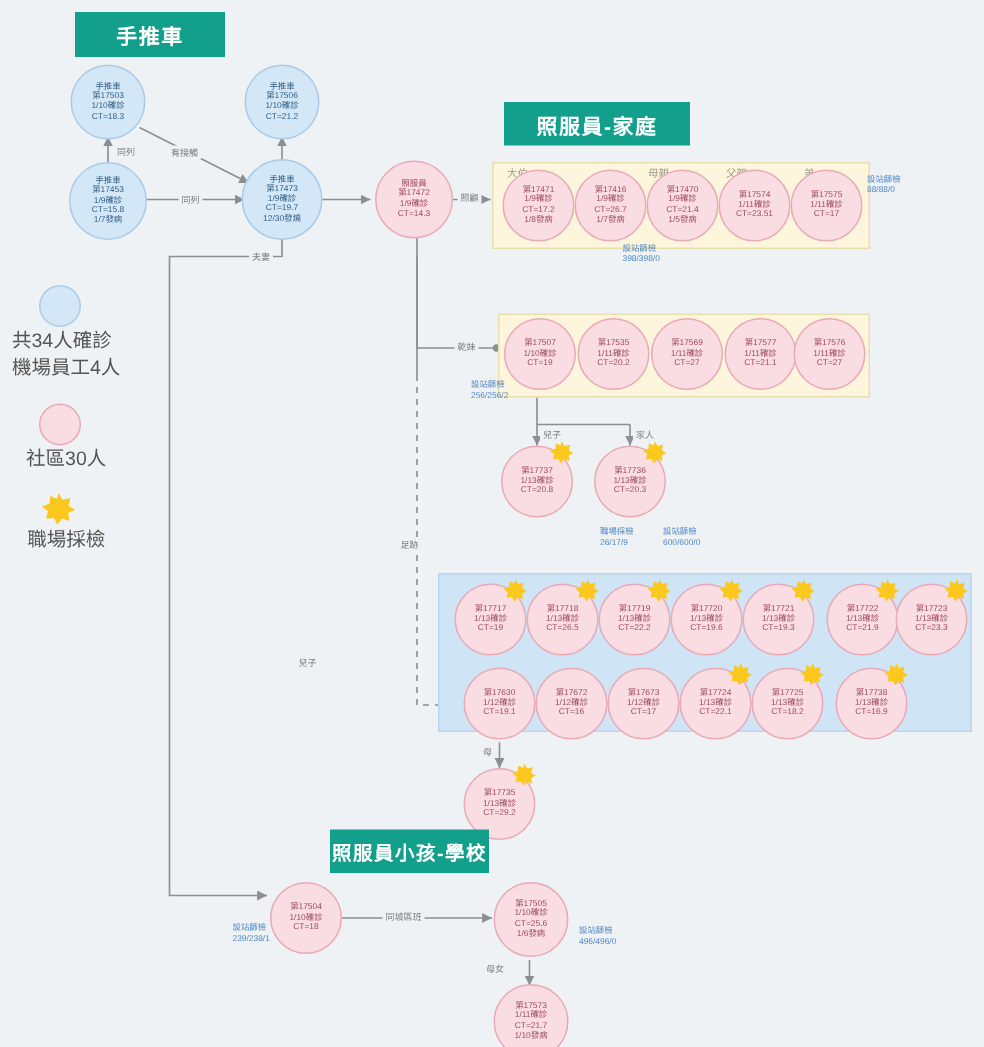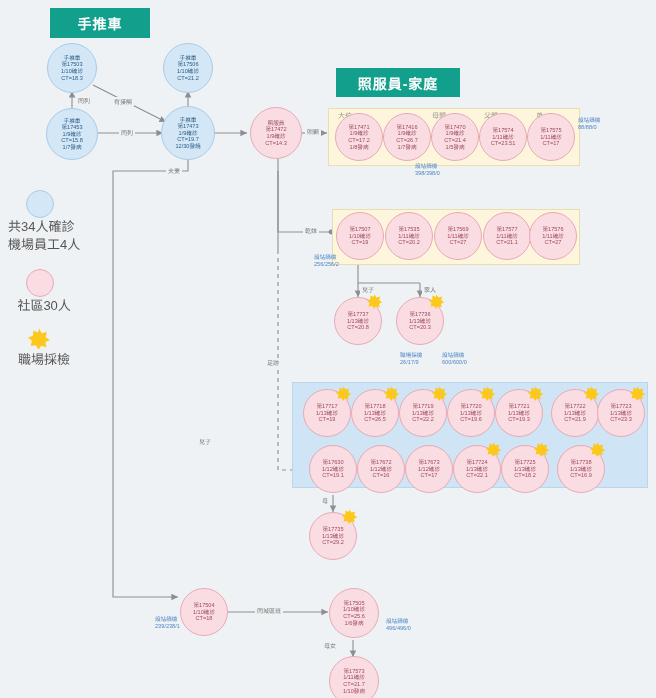--- a/index.html
+++ b/index.html
@@ -108,20 +108,21 @@
       <path d="M333,495 L333,512" marker-end="url(#ah)"></path>
 
       <path d="M228,612 L328,612" marker-end="url(#ah)"></path>
 
       <path d="M353,640 L353,657" marker-end="url(#ah)"></path>
     </g>
   </svg>
 
   <div class="chip" style="left:50px;top:8px;width:100px;height:30px;font-size:14px;">手推車</div>
   <div class="chip" style="left:336px;top:68px;width:124px;height:29px;font-size:14px;">照服員-家庭</div>
+  <div class="chip" style="left:220px;top:553px;width:106px;height:29px;font-size:13px;">照服員小孩-學校</div>
 
   <div class="box yellow" style="left:328px;top:108px;width:252px;height:58px;"></div>
   <div class="box yellow" style="left:332px;top:209px;width:248px;height:56px;"></div>
   <div class="box blue" style="left:292px;top:382px;width:356px;height:106px;"></div>
 
   <div class="cap" style="left:338px;top:110px;font-size:7px;">大伯</div>
   <div class="cap" style="left:432px;top:110px;font-size:7px;">母親</div>
   <div class="cap" style="left:484px;top:110px;font-size:7px;">父親</div>
   <div class="cap" style="left:536px;top:110px;font-size:7px;">弟</div>
 

